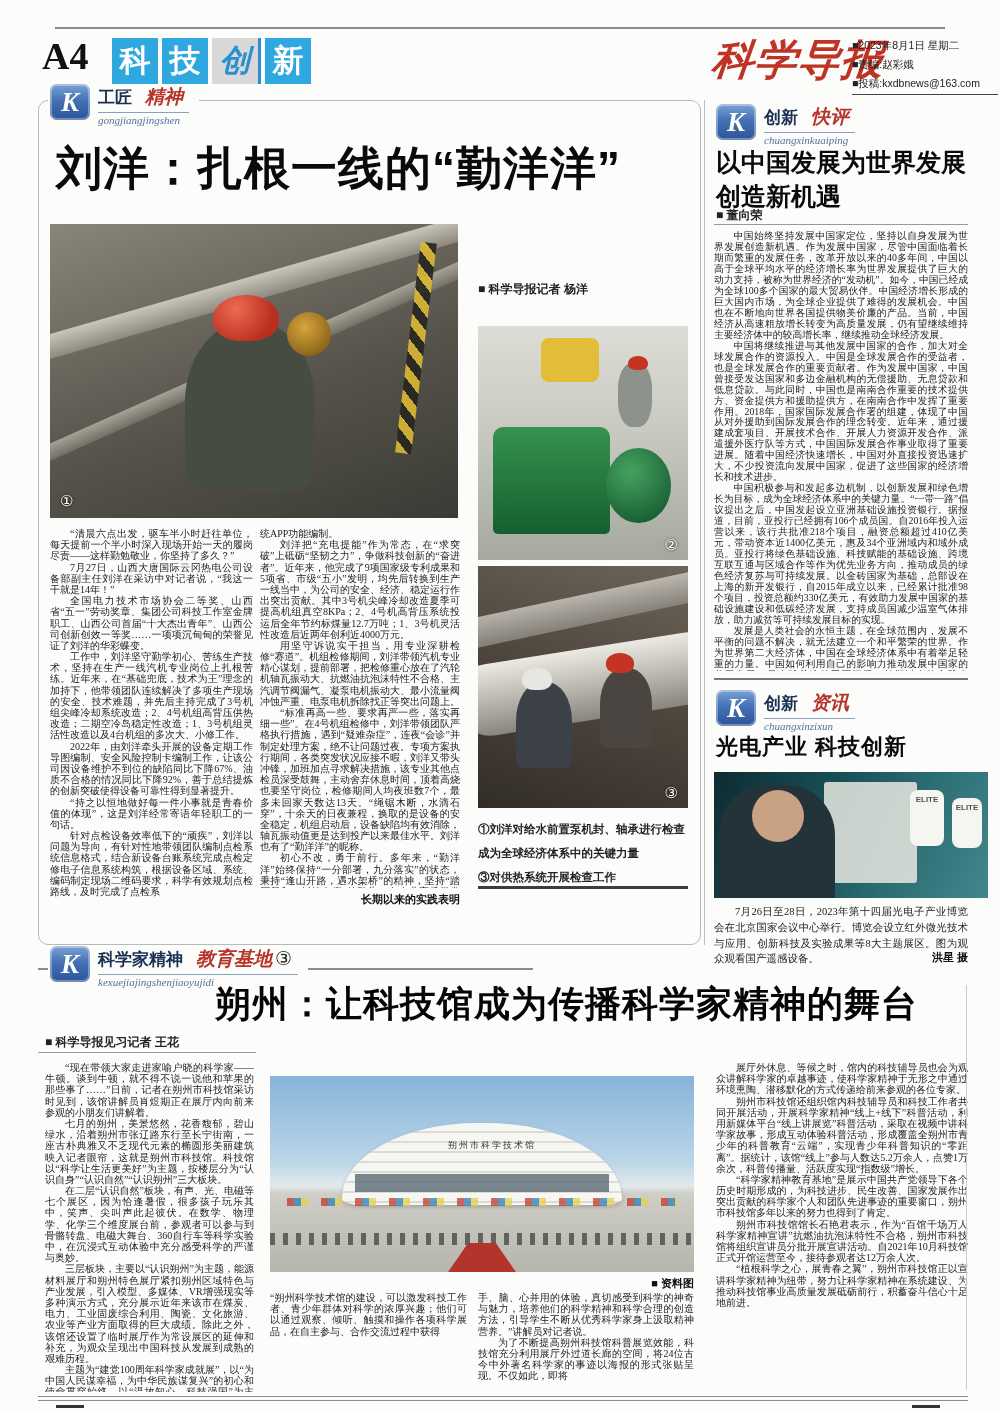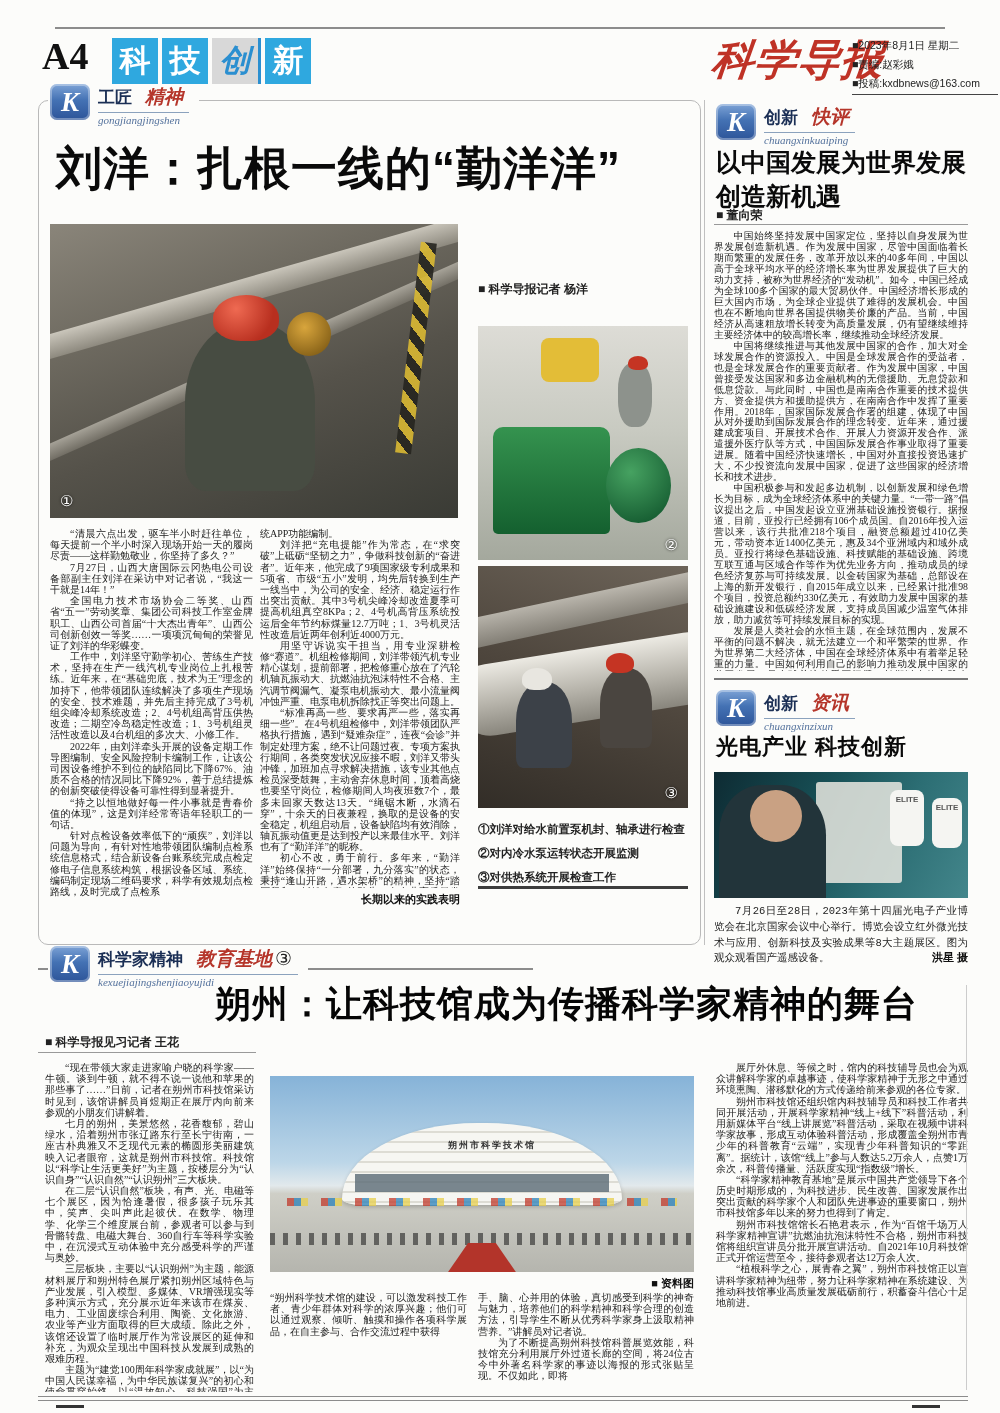--- a/index.html
+++ b/index.html
@@ -88,21 +88,21 @@
   .p4-panel{position:absolute;left:40%;top:8%;width:34%;height:80%;background:#e9e7e0;opacity:.85;border-radius:3px;}
   .p4-device{position:absolute;background:#f5f5f2;border-radius:8px;text-align:center;
         font-size:8px;color:#555;font-weight:bold;line-height:2.4;}
   .photo5{background:linear-gradient(#86b3d8 0%,#bcd6e8 44%,#e2e9ec 56%,#cfcfc7 60%,#b5b5ae 100%);}
   .p5-building{position:absolute;left:17%;top:24%;width:66%;height:42%;
         border-radius:50% 50% 8% 8% / 95% 95% 8% 8%;
         background:repeating-linear-gradient(180deg,#f6f6f2 0 8px,#dddcd4 8px 10px);
         box-shadow:0 2px 4px #00000033;}
   .p5-band{position:absolute;left:20%;top:50%;width:60%;height:9%;background:#5a6a74;opacity:.8;}
   .p5-sign{position:absolute;left:0;right:0;top:32%;text-align:center;font-size:9px;
-        letter-spacing:2px;color:#333;font-weight:bold;padding-left:20px;}
+        letter-spacing:2px;color:#333;font-weight:normal;padding-left:20px;}
   .p5-flags{position:absolute;left:4%;top:62%;width:92%;height:8px;
         background:repeating-linear-gradient(90deg,#c0392b 0 7px,#2980b9 7px 14px,#e7cf4d 14px 21px,transparent 21px 34px);opacity:.75;}
   .p5-crowd{position:absolute;left:0;bottom:14%;width:100%;height:12px;
         background:repeating-linear-gradient(90deg,#4a4a48 0 5px,transparent 5px 13px);opacity:.8;}
   .p5-carpet{position:absolute;left:42%;bottom:0;width:16%;height:15%;background:#b3342a;
         clip-path:polygon(30% 0,70% 0,100% 100%,0 100%);}
 </style>
 </head>
 <body>
 
@@ -159,21 +159,21 @@
   <div class="p3-pipe"></div>
   <div class="p3-worker1"></div>
   <div class="p3-helmet1"></div>
   <div class="p3-worker2"></div>
   <div class="p3-helmet2"></div>
   <span class="ph-label" style="right:10px;bottom:6px;">③</span>
 </div>
 
 <div class="abs" style="left:478px;top:822px;width:214px;">
   <div class="caption-item">①刘洋对给水前置泵机封、轴承进行检查</div>
-  <div class="caption-item">②对内冷水泵运转状态开展监测</div>
+  <div class="caption-item">成为全球经济体系中的关键力量</div>
   <div class="caption-item">③对供热系统开展检查工作</div>
 </div>
 <div class="rule" style="left:478px;top:886px;width:210px;height:2.5px;background:#3d3d3d;"></div>
 
 <div class="abs body-col tight" style="left:50px;top:528px;width:203px;height:386px;">
     <p class="para">“清晨六点出发，驱车半小时赶往单位，每天提前一个半小时深入现场开始一天的履岗尽责——这样勤勉敬业，你坚持了多久？”</p>
     <p class="para">7月27日，山西大唐国际云冈热电公司设备部副主任刘洋在采访中对记者说，“我这一干就是14年！”</p>
     <p class="para">全国电力技术市场协会二等奖、山西省“五一”劳动奖章、集团公司科技工作室金牌职工、山西公司首届“十大杰出青年”、山西公司创新创效一等奖……一项项沉甸甸的荣誉见证了刘洋的华彩蝶变。</p>
     <p class="para">工作中，刘洋坚守勤学初心、苦练生产技术，坚持在生产一线汽机专业岗位上扎根苦练。近年来，在“基础兜底，技术为王”理念的加持下，他带领团队连续解决了多项生产现场的安全、技术难题，并先后主持完成了3号机组尖峰冷却系统改造；2、4号机组高背压供热改造；二期空冷岛稳定性改造；1、3号机组灵活性改造以及4台机组的多次大、小修工作。</p>
     <p class="para">2022年，由刘洋牵头开展的设备定期工作导图编制、安全风险控制卡编制工作，让该公司因设备维护不到位的缺陷同比下降67%、油质不合格的情况同比下降92%，善于总结提炼的创新突破使得设备可靠性得到显著提升。</p>
@@ -216,29 +216,29 @@
 <div class="badge" style="left:714px;top:690px;">
   <div class="k-badge">K</div>
   <div class="badge-col">
     <div class="badge-row"><span class="badge-main">创新</span><span class="badge-script">资讯</span></div>
     <div class="badge-pinyin">chuangxinzixun</div>
   </div>
 </div>
 
 <div class="abs headline-zixun" style="left:716px;top:732px;text-align:right;">光电产业 科技创新</div>
 
-<div class="photo photo4" style="left:714px;top:772px;width:254px;height:126px;">
+<div class="photo photo4" style="left:714px;top:772px;width:274px;height:126px;">
   <div class="p4-panel"></div>
   <div class="p4-person"></div>
   <div class="p4-head"></div>
   <div class="p4-device" style="right:44px;top:18px;width:34px;height:56px;">ELITE</div>
   <div class="p4-device" style="right:6px;top:26px;width:30px;height:50px;">ELITE</div>
 </div>
 
-<div class="abs zixun-caption" style="left:714px;top:904px;width:254px;font-family:Liberation Mono, monospace;">7月26日至28日，2023年第十四届光电子产业博览会在北京国家会议中心举行。博览会设立红外微光技术与应用、创新科技及实验成果等8大主题展区。图为观众观看国产遥感设备。</div>
+<div class="abs zixun-caption" style="left:714px;top:904px;width:254px;">7月26日至28日，2023年第十四届光电子产业博览会在北京国家会议中心举行。博览会设立红外微光技术与应用、创新科技及实验成果等8大主题展区。图为观众观看国产遥感设备。</div>
 <div class="abs credit-line" style="left:714px;top:950px;width:254px;">洪星 摄</div>
 
 <div class="rule" style="left:38px;top:968px;width:495px;height:1.5px;"></div>
 
 <div class="badge" style="left:48px;top:946px;">
   <div class="k-badge">K</div>
   <div class="badge-col">
     <div class="badge-row"><span class="badge-main">科学家精神</span><span class="badge-script">教育基地</span><span class="badge-num">③</span></div>
     <div class="badge-pinyin">kexuejiajingshenjiaoyujidi</div>
   </div>

